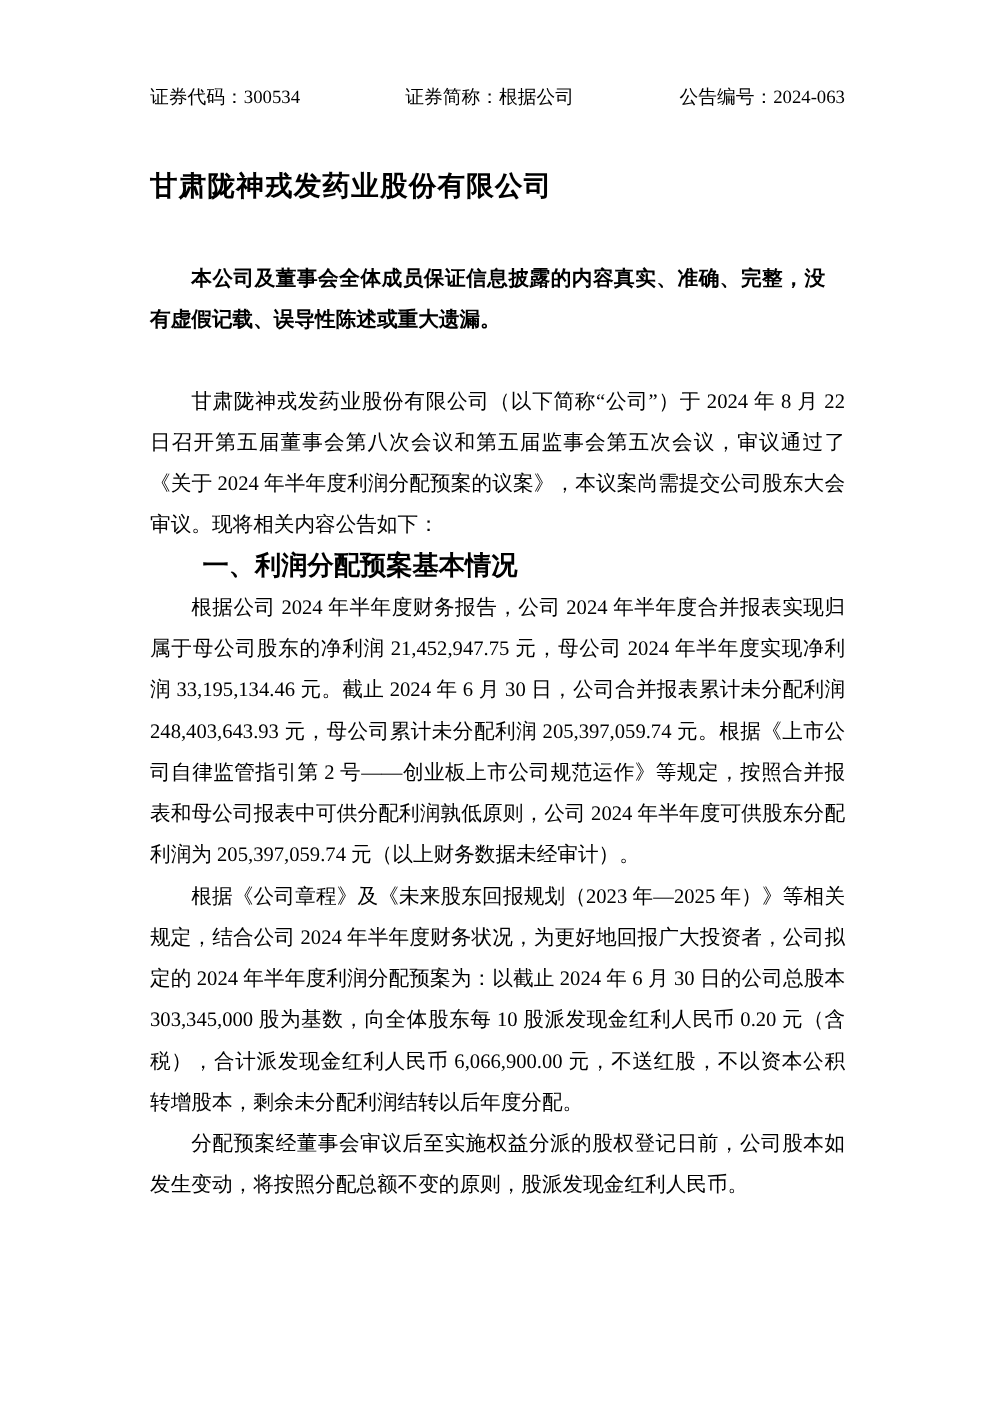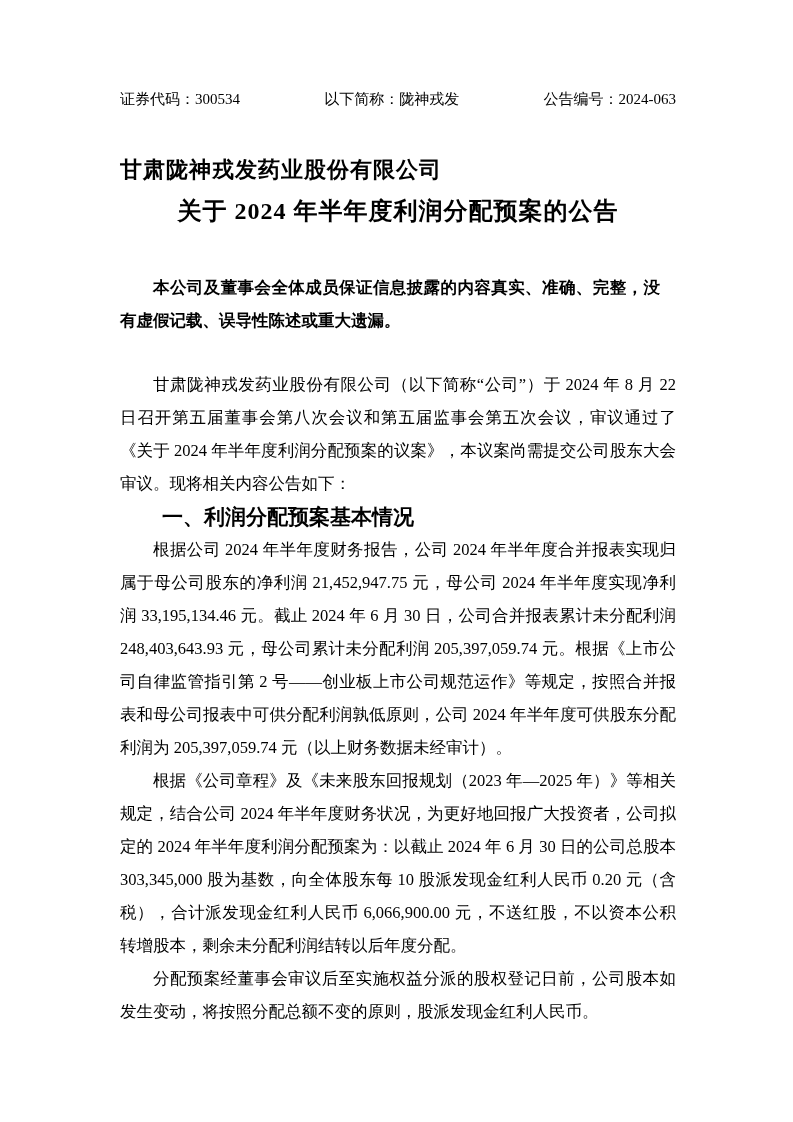--- a/index.html
+++ b/index.html
@@ -17,21 +17,21 @@
     overflow: hidden;
     box-sizing: border-box;
   }
   .content {
     position: absolute;
     left: 120px;
     top: 0;
     width: 556px;
   }
   .doc-header {
-    margin-top: 89px;
+    margin-top: 68px;
     display: flex;
     justify-content: space-between;
     align-items: flex-start;
     font-size: 15px;
     line-height: 20px;
     white-space: nowrap;
   }
   .title1 {
     margin: 46px 0 0 0;
     font-size: 22px;
@@ -78,27 +78,26 @@
   }
 </style>
 </head>
 <body>
 
 <div class="page">
   <div class="content">
 
     <div class="doc-header">
       <span>证券代码：300534</span>
-      <span>以下简称：陇神戎发</span>
+      <span>证券简称：根据公司</span>
       <span>公告编号：2024-063</span>
     </div>
 
     <h1 class="title1">甘肃陇神戎发药业股份有限公司</h1>
 
-    <h2 class="title2">关于 2024 年半年度利润分配预案的公告</h2>
 
     <p class="statement">本公司及董事会全体成员保证信息披露的内容真实、准确、完整，没有虚假记载、误导性陈述或重大遗漏。</p>
 
     <p class="para first-block">甘肃陇神戎发药业股份有限公司（以下简称“公司”）于 2024 年 8 月 22 日召开第五届董事会第八次会议和第五届监事会第五次会议，审议通过了《关于 2024 年半年度利润分配预案的议案》，本议案尚需提交公司股东大会审议。现将相关内容公告如下：</p>
 
     <h3 class="heading">一、利润分配预案基本情况</h3>
 
     <p class="para">根据公司 2024 年半年度财务报告，公司 2024 年半年度合并报表实现归属于母公司股东的净利润 21,452,947.75 元，母公司 2024 年半年度实现净利润 33,195,134.46 元。截止 2024 年 6 月 30 日，公司合并报表累计未分配利润 248,403,643.93 元，母公司累计未分配利润 205,397,059.74 元。根据《上市公司自律监管指引第 2 号——创业板上市公司规范运作》等规定，按照合并报表和母公司报表中可供分配利润孰低原则，公司 2024 年半年度可供股东分配利润为 205,397,059.74 元（以上财务数据未经审计）。</p>
 
     <p class="para">根据《公司章程》及《未来股东回报规划（2023 年—2025 年）》等相关规定，结合公司 2024 年半年度财务状况，为更好地回报广大投资者，公司拟定的 2024 年半年度利润分配预案为：以截止 2024 年 6 月 30 日的公司总股本 303,345,000 股为基数，向全体股东每 10 股派发现金红利人民币 0.20 元（含税），合计派发现金红利人民币 6,066,900.00 元，不送红股，不以资本公积转增股本，剩余未分配利润结转以后年度分配。</p>

